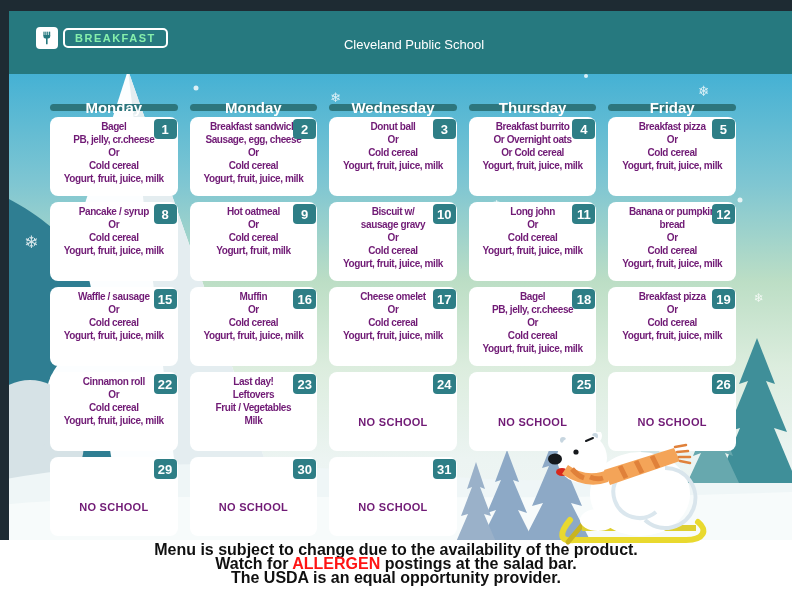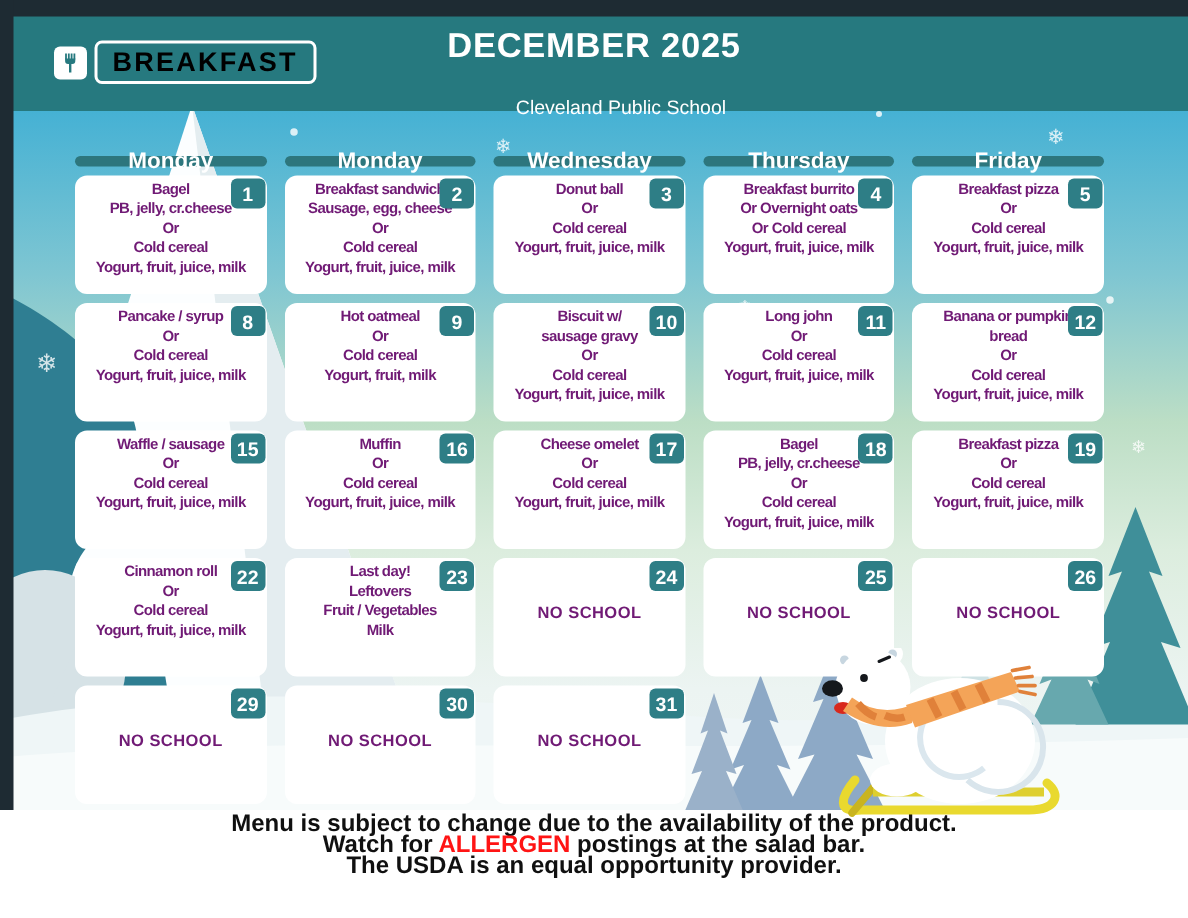--- a/index.html
+++ b/index.html
@@ -6,21 +6,21 @@
   .poster{
     position:relative;width:792px;height:612px;overflow:hidden;
     font-family:"Liberation Sans",sans-serif;background:#e8f2f4;
   }
   .bg{position:absolute;left:0;top:0;z-index:0;}
   .edge-top{position:absolute;top:0;left:0;width:100%;height:11px;background:var(--edge-dark,#1e2b33);z-index:4;}
   .edge-left{position:absolute;top:0;left:0;width:9px;height:540px;background:var(--edge-dark,#1e2b33);z-index:4;}
   .band{position:absolute;top:0;left:0;right:0;height:74px;background:var(--header-teal,#26797f);z-index:2;}
   .brand{position:absolute;left:36px;top:27px;display:flex;align-items:center;gap:5px;}
   .brand-icon{width:22px;height:22px;background:#fff;border-radius:4px;display:flex;align-items:center;justify-content:center;}
-  .brand-label{border:2px solid #fff;border-radius:5px;color:#000000;font-weight:bold;font-size:18px;letter-spacing:1.5px;padding:2px 10px;}
+  .brand-label{border:2px solid #fff;border-radius:5px;color:#86efac;font-weight:bold;font-size:11px;letter-spacing:1.5px;padding:2px 10px;}
   .titles{position:absolute;top:17px;left:0;right:0;text-align:center;color:#fff;}
   .title{font-size:23px;font-weight:bold;letter-spacing:0.5px;}
   .subtitle{font-size:13px;margin-top:20px;padding-left:36px;}
 
   .grid{
     position:absolute;left:50px;top:85px;width:686px;z-index:2;
     display:grid;grid-template-columns:repeat(5,1fr);
     grid-template-rows:26px repeat(5,79px);
     column-gap:12px;row-gap:6px;
   }
@@ -30,21 +30,21 @@
   }
   .cell{position:relative;background:var(--cell-white,#fff);border-radius:8px;}
   .cell-empty{background:transparent;}
   .daynum{
     position:absolute;top:2px;right:1px;min-width:23px;height:20px;padding:0 2px;box-sizing:border-box;
     background:var(--badge-teal,#2e7e86);border-radius:4px;color:#fff;font-size:13px;font-weight:bold;
     display:flex;align-items:center;justify-content:center;
   }
   .cell-body{padding-top:3px;text-align:center;font-weight:bold;color:#701a75;}
   .line{font-size:10px;line-height:13px;letter-spacing:-0.4px;white-space:nowrap;}
-  .noschool .cell-body{padding-top:31px;}
+  .noschool .cell-body{padding-top:44px;}
   .noschool .line{font-size:11px;letter-spacing:0.3px;}
 
   .bear{position:absolute;left:548px;top:432px;z-index:5;}
 
   .poster footer{
     position:absolute;left:0;top:540px;width:100%;height:72px;background:#fff;z-index:3;
     text-align:center;font-weight:bold;font-size:16px;color:#101010;line-height:14px;
     padding-top:3px;box-sizing:border-box;
   }
   .allergen{color:var(--allergen-red,#ff1414);}
@@ -127,21 +127,20 @@
             <rect x="9.4" y="2.5" width="1.8" height="6"></rect>
             <rect x="12.2" y="2.5" width="1.8" height="6"></rect>
             <rect x="15" y="2.5" width="1.8" height="6"></rect>
             <path d="M6.6 7.5 h10.2 v2.4 a3 3 0 0 1 -3 3 h-0.9 v8.6 h-2.4 v-8.6 h-0.9 a3 3 0 0 1 -3 -3 Z"></path>
           </g>
         </svg>
       </span>
       <span class="brand-label">BREAKFAST</span>
     </div>
     <div class="titles">
-      <div class="title">DECEMBER 2025</div>
       <div class="subtitle">Cleveland Public School</div>
     </div>
   </header>
 
   <div class="grid">
       <div class="day-header">Monday</div>
       <div class="day-header">Monday</div>
       <div class="day-header">Wednesday</div>
       <div class="day-header">Thursday</div>
       <div class="day-header">Friday</div>

